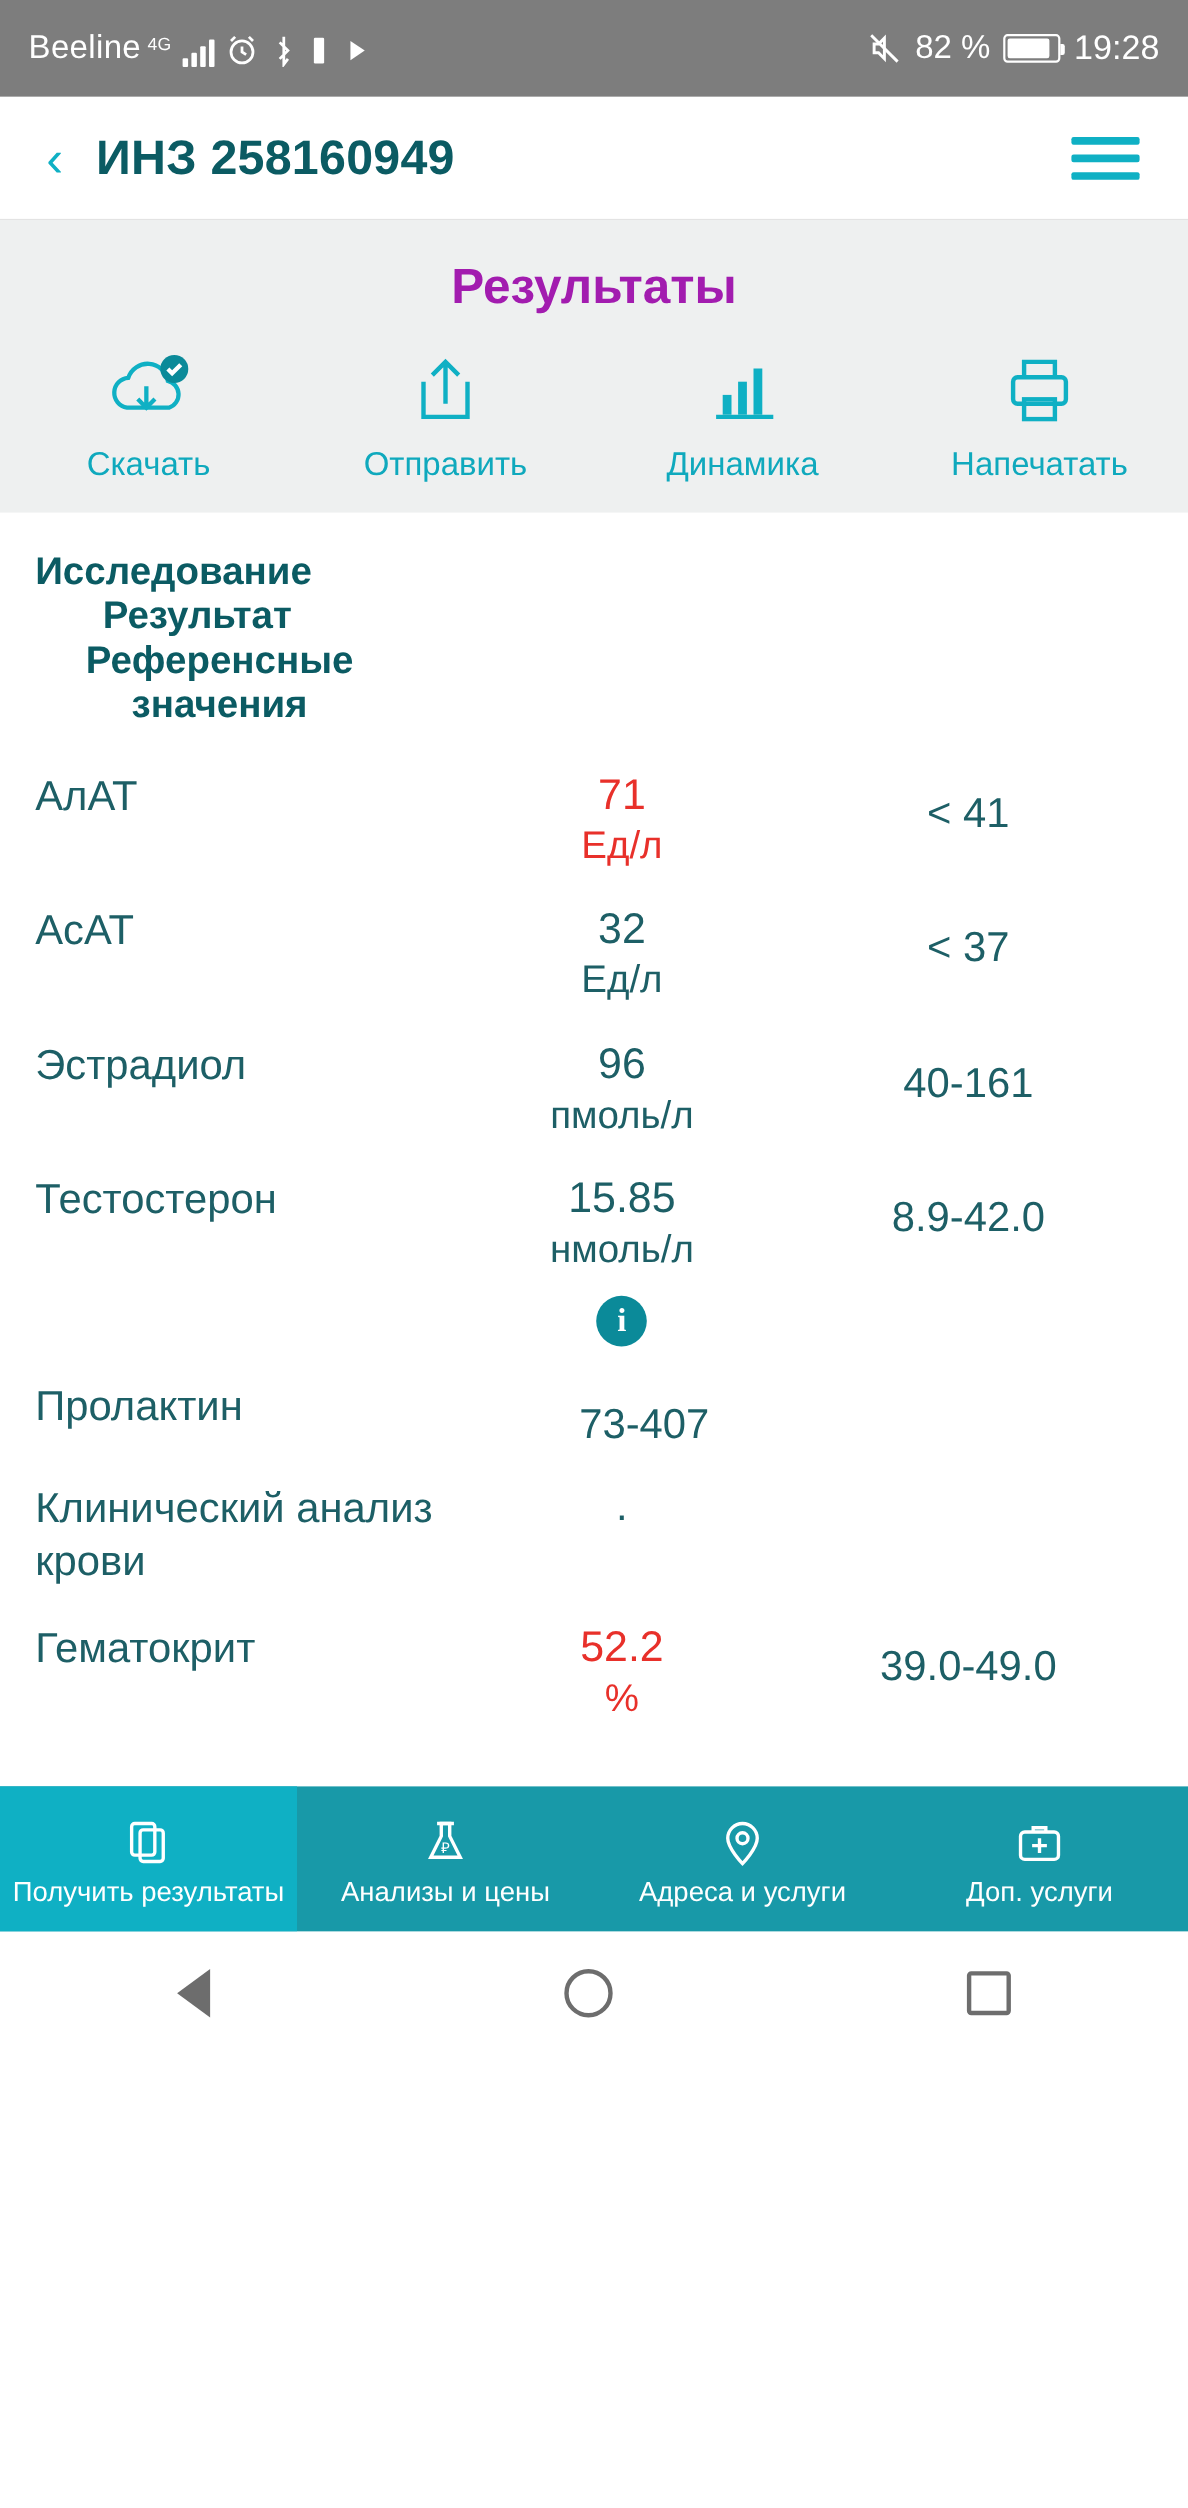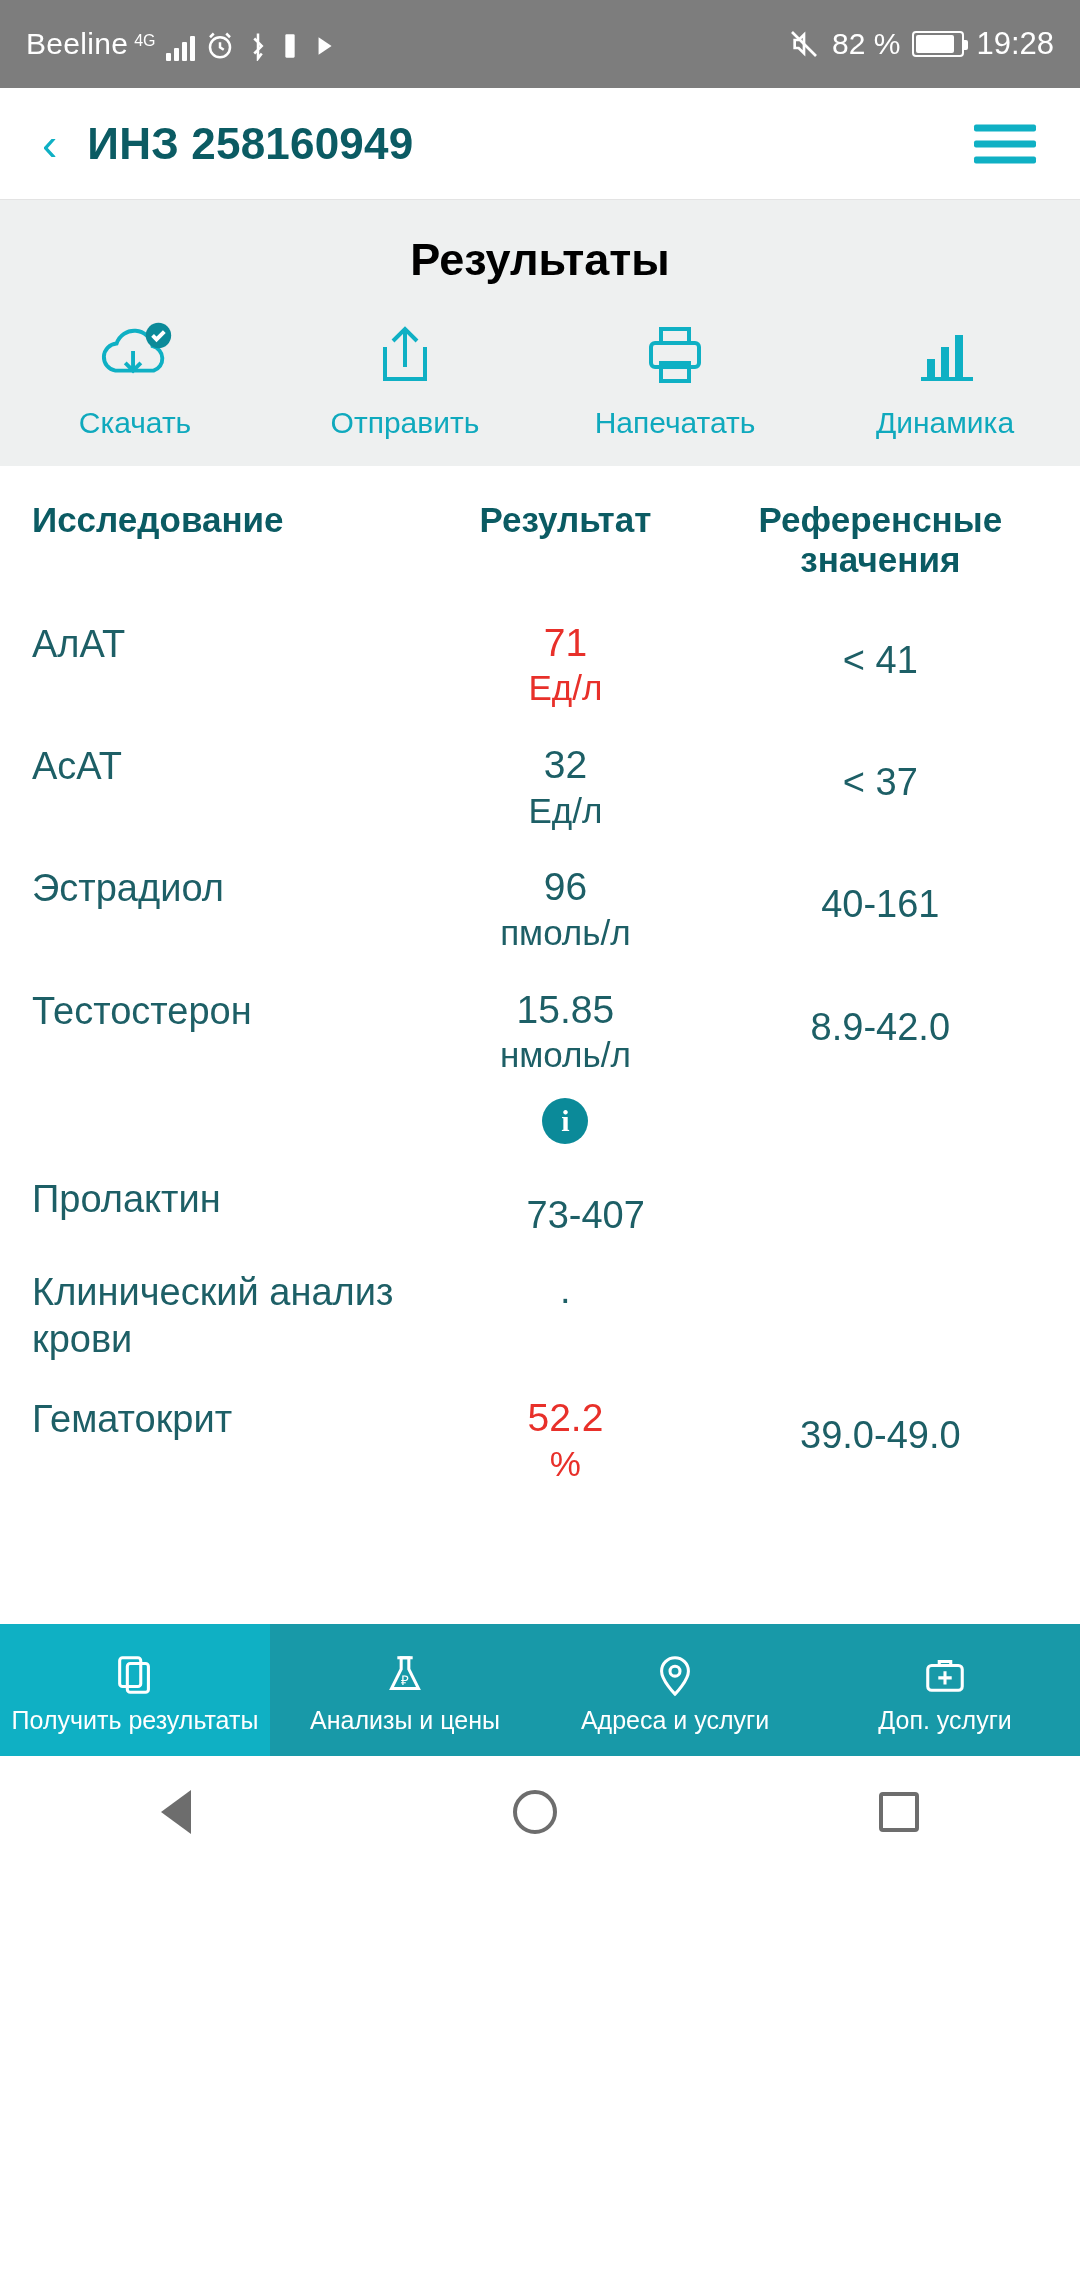--- a/index.html
+++ b/index.html
@@ -45,32 +45,32 @@
   .back { color: #0fb0c4; font-size: 46px; padding: 0 30px 0 42px; line-height: 1; font-weight: 400;}
   .appbar-title {
     color: #0b5b63; font-size: 44px; font-weight: 700; letter-spacing: .2px;
   }
   .burger { position: absolute; right: 44px; top: 50%; transform: translateY(-50%); width: 62px; }
   .burger i { display: block; height: 7px; background: #0fb0c4; border-radius: 2px; margin: 9px 0; }
 
   
   .panel { background: #eef0f0; padding: 34px 0 26px; }
   .panel-title {
-    text-align: center; color: #000000; font-size: 45px; font-weight: 700;
+    text-align: center; color: #a21caf; font-size: 45px; font-weight: 700;
     margin-bottom: 26px;
   }
   .actions { display: flex; }
   .action { flex: 1; text-align: center; }
   .action .ic { height: 86px; display: flex; align-items: center; justify-content: center; }
   .action .lbl { color: #0fa9bd; font-size: 30px; margin-top: 8px; }
 
   
   .table { padding: 0 32px; }
   .thead {
-    display: flex; padding: 34px 0 18px;
+    display: flex; padding: 34px 0 18px; flex-direction: column;
   }
   .thead div {
     color: #0b5b63; font-size: 35px; font-weight: 700; text-align: center; line-height: 1.15;
   }
   .c1 { width: 38%; text-align: left !important; }
   .c2 { width: 29%; }
   .c3 { width: 33%; }
   .row { display: flex; padding: 22px 0 10px; align-items: flex-start; }
   .row .c1 { color: #1d5f66; font-size: 38px; line-height: 1.25; }
   .row .c2 { text-align: center; }
@@ -183,40 +183,40 @@
             <path d="M8 14v16h20V14" fill="none" stroke="#0fb0c4" stroke-width="2"></path>
             <path d="M18 24V5M12 11l6-6 6 6" fill="none" stroke="#0fb0c4" stroke-width="2"></path>
           </svg>
         </div>
         <div class="lbl">Отправить</div>
       </div>
 
       <div class="action">
         <div class="ic">
           <svg width="72" height="72" viewBox="0 0 36 36">
-            <path d="M11 12V5h14v7" fill="none" stroke="#0fb0c4" stroke-width="2"></path>
-            <rect x="6" y="12" width="24" height="12" rx="2" fill="none" stroke="#0fb0c4" stroke-width="2"></rect>
-            <rect x="11" y="22" width="14" height="9" fill="none" stroke="#0fb0c4" stroke-width="2"></rect>
-          </svg>
-        </div>
-        <div class="lbl">Напечатать</div>
-      </div>
-
-      <div class="action">
-        <div class="ic">
-          <svg width="72" height="72" viewBox="0 0 36 36">
             <path d="M6 30h26" stroke="#0fb0c4" stroke-width="2"></path>
             <rect x="9" y="20" width="4" height="9" fill="#0fb0c4"></rect>
             <rect x="16" y="14" width="4" height="15" fill="#0fb0c4"></rect>
             <rect x="23" y="8" width="4" height="21" fill="#0fb0c4"></rect>
           </svg>
         </div>
         <div class="lbl">Динамика</div>
       </div>
 
+      <div class="action">
+        <div class="ic">
+          <svg width="72" height="72" viewBox="0 0 36 36">
+            <path d="M11 12V5h14v7" fill="none" stroke="#0fb0c4" stroke-width="2"></path>
+            <rect x="6" y="12" width="24" height="12" rx="2" fill="none" stroke="#0fb0c4" stroke-width="2"></rect>
+            <rect x="11" y="22" width="14" height="9" fill="none" stroke="#0fb0c4" stroke-width="2"></rect>
+          </svg>
+        </div>
+        <div class="lbl">Напечатать</div>
+      </div>
+
     </div>
   </div>
 
   <div class="table">
     <div class="thead">
       <div class="c1">Исследование</div>
       <div class="c2">Результат</div>
       <div class="c3">Референсные значения</div>
     </div>
 

